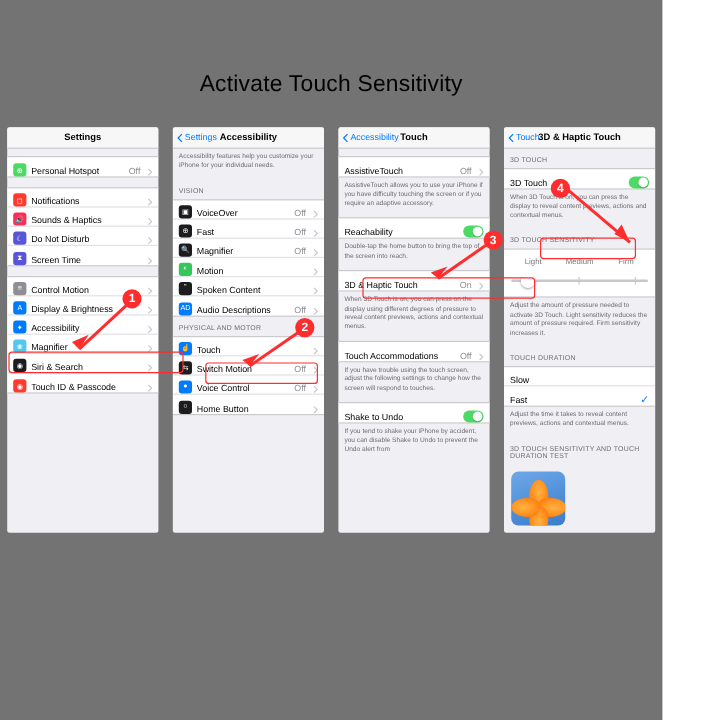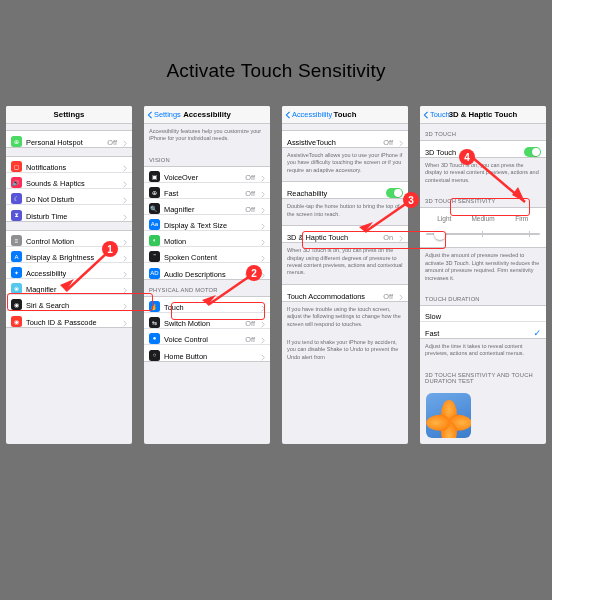--- a/index.html
+++ b/index.html
@@ -79,21 +79,21 @@
           </div>
           <div class="row">
             <div class="icon" style="background: rgb(88, 86, 214); color: rgb(255, 255, 255); font-size: 6px;">☾</div>
             <span class="label">Do Not Disturb</span>
             <svg class="chev" viewBox="0 0 6 10">
               <path d="M1 1l4 4-4 4"></path>
             </svg>
           </div>
           <div class="row">
             <div class="icon" style="background: rgb(88, 86, 214); color: rgb(255, 255, 255); font-size: 6px;">⧗</div>
-            <span class="label">Disturb Time</span>
+            <span class="label">Screen Time</span>
             <svg class="chev" viewBox="0 0 6 10">
               <path d="M1 1l4 4-4 4"></path>
             </svg>
           </div>
         </div>
   <div class="rows" style="margin-top:8px" id="p1g3">
           <div class="row">
             <div class="icon" style="background: rgb(142, 142, 147); color: rgb(255, 255, 255); font-size: 6px;">≡</div>
             <span class="label">Control Motion</span>
             <svg class="chev" viewBox="0 0 6 10">
@@ -169,27 +169,20 @@
           </div>
           <div class="row">
             <div class="icon" style="background: rgb(28, 28, 30); color: rgb(255, 255, 255); font-size: 6px;">🔍</div>
             <span class="label">Magnifier</span>
             <span class="val">Off</span>
             <svg class="chev" viewBox="0 0 6 10">
               <path d="M1 1l4 4-4 4"></path>
             </svg>
           </div>
           <div class="row">
-            <div class="icon" style="background: rgb(0, 122, 255); color: rgb(255, 255, 255); font-size: 6px;">Aa</div>
-            <span class="label">Display &amp; Text Size</span>
-            <svg class="chev" viewBox="0 0 6 10">
-              <path d="M1 1l4 4-4 4"></path>
-            </svg>
-          </div>
-          <div class="row">
             <div class="icon" style="background: rgb(52, 199, 89); color: rgb(255, 255, 255); font-size: 6px;">◐</div>
             <span class="label">Motion</span>
             <svg class="chev" viewBox="0 0 6 10">
               <path d="M1 1l4 4-4 4"></path>
             </svg>
           </div>
           <div class="row">
             <div class="icon" style="background: rgb(28, 28, 30); color: rgb(255, 255, 255); font-size: 6px;">"</div>
             <span class="label">Spoken Content</span>
             <svg class="chev" viewBox="0 0 6 10">
@@ -280,20 +273,26 @@
   <div class="rows">
           <div class="row">
             <span class="label">Touch Accommodations</span>
             <span class="val">Off</span>
             <svg class="chev" viewBox="0 0 6 10">
               <path d="M1 1l4 4-4 4"></path>
             </svg>
           </div>
         </div>
   <div class="group-ftr">If you have trouble using the touch screen, adjust the following settings to change how the screen will respond to touches.</div>
+  <div class="rows">
+          <div class="row">
+            <span class="label">Shake to Undo</span>
+            <span class="toggle on"></span>
+          </div>
+        </div>
   <div class="group-ftr">If you tend to shake your iPhone by accident, you can disable Shake to Undo to prevent the Undo alert from</div>
 </div>
 
 <div class="panel">
   <div class="navbar">
     <div class="nav-back">
             <svg viewBox="0 0 6 10">
               <path d="M5 1L1 5l4 4" stroke="#007aff" stroke-width="1.3" fill="none"></path>
             </svg>
             <span>Touch</span>

